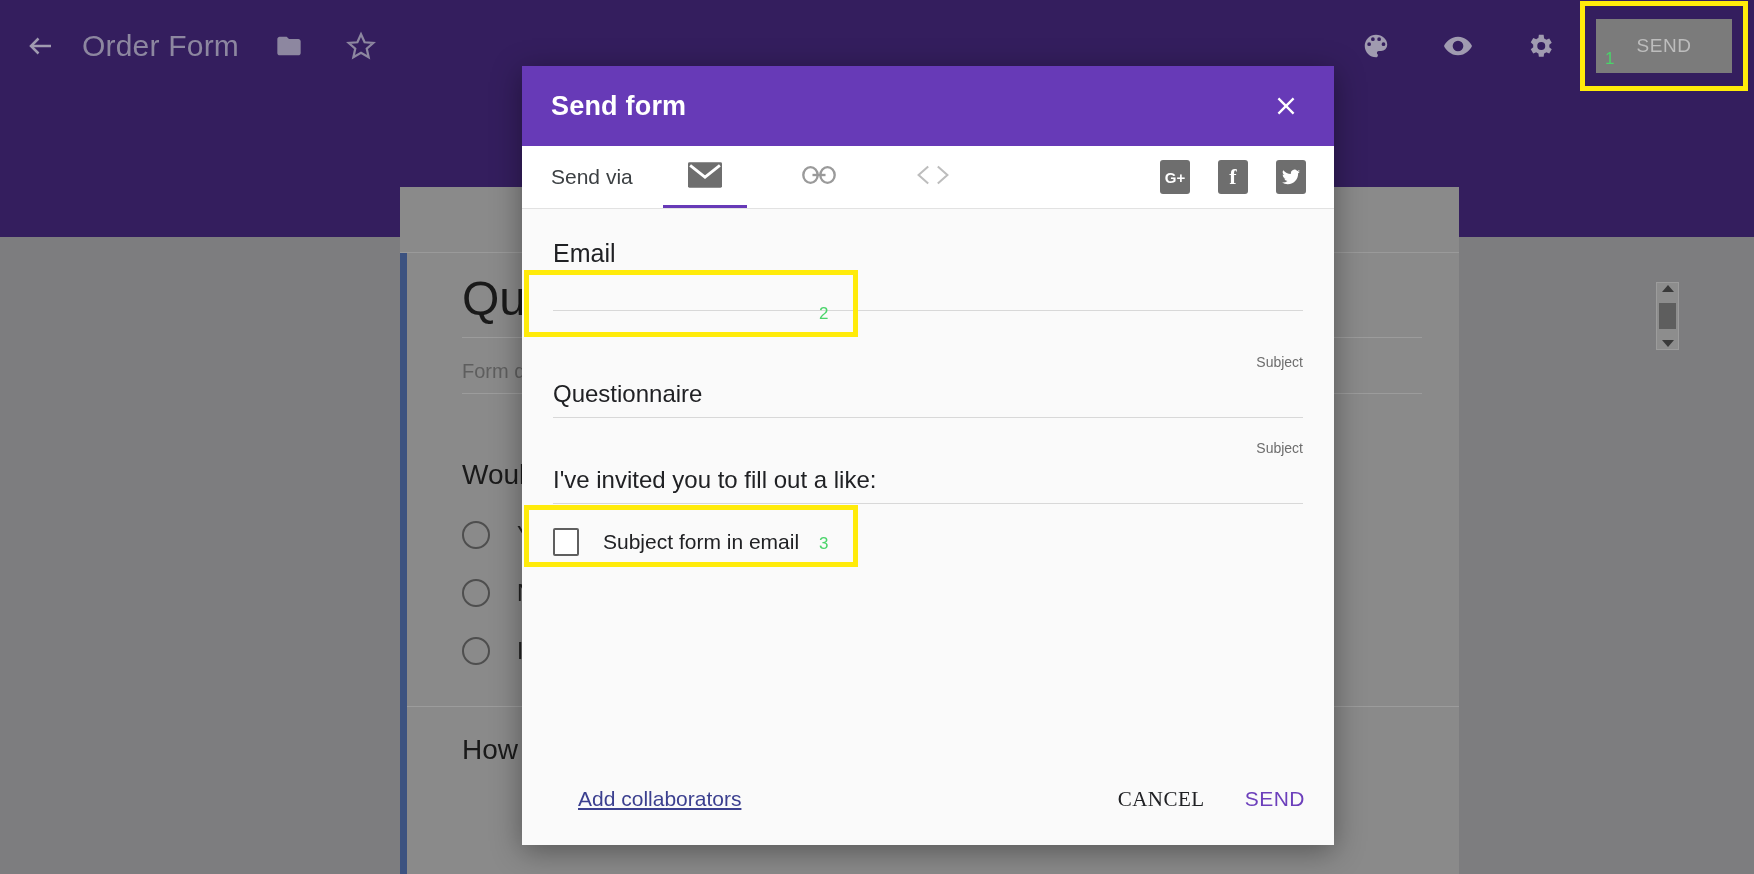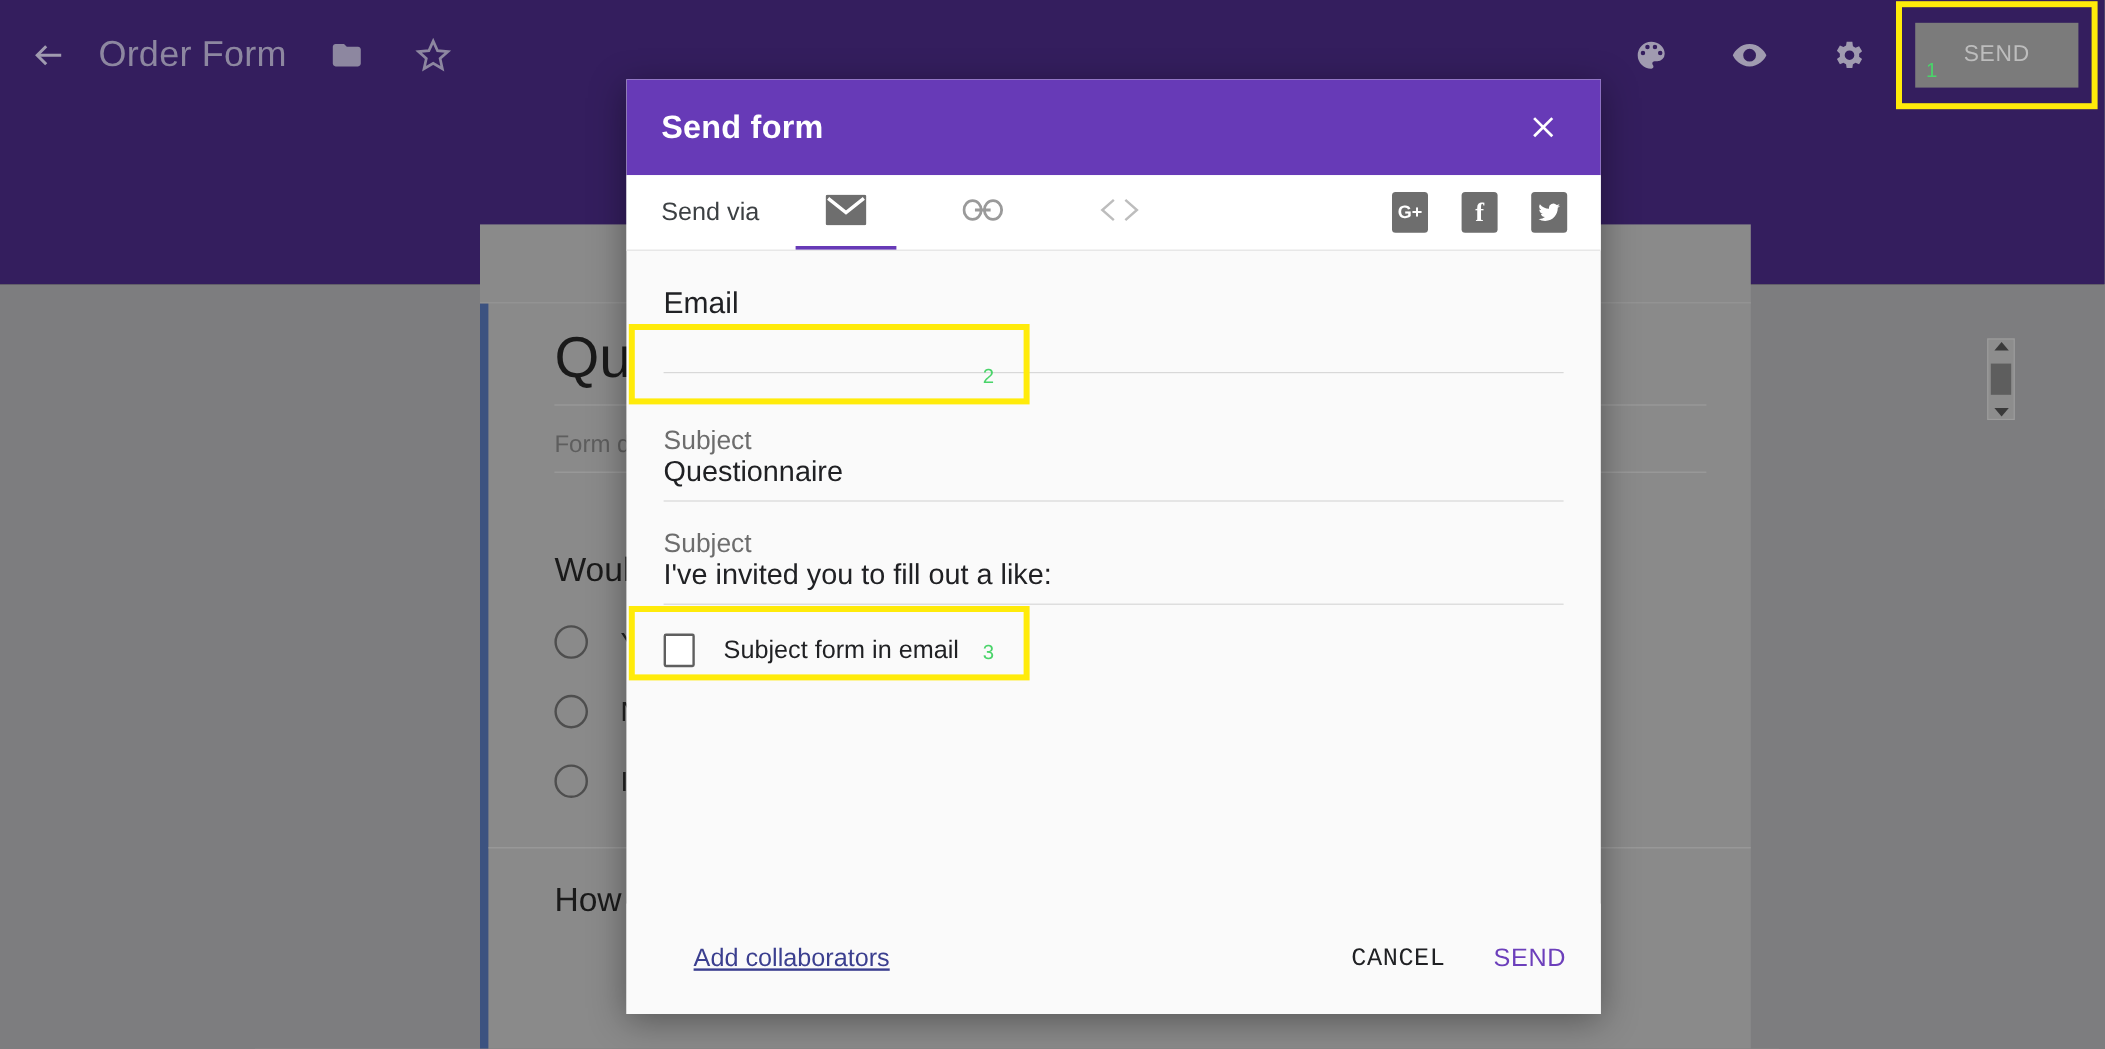--- a/index.html
+++ b/index.html
@@ -8,21 +8,21 @@
     height: 874px;
     overflow: hidden;
     font-family: "Liberation Sans", sans-serif;
     background: #ffffff;
   }
 
   #root {
     position: relative;
     width: 1754px;
     height: 874px;
-    background: #404040;
+    background: #0ea5e9;
   }
 
   
   .app-header {
     position: absolute;
     left: 0; top: 0;
     width: 1754px;
     height: 237px;
     background: #341e5e;
   }
@@ -325,23 +325,24 @@
     position: relative;
   }
   .section-title {
     font-size: 25px;
     color: #202124;
     padding-top: 30px;
     padding-bottom: 12px;
   }
   .field { position: relative; padding-top: 22px; }
   .field-label {
-    font-size: 22px;
+    font-size: 14px;
     color: #6d6d6d;
     height: 26px;
+    text-align: right;
   }
   .field-value {
     font-size: 24px;
     color: #202124;
     padding-bottom: 9px;
   }
   .field-value.placeholder { color: #757575; }
   .field-underline { height: 1px; background: #d8d8d8; }
 
   .include-row {
@@ -376,21 +377,21 @@
     margin-left: 27px;
   }
   .foot-actions { margin-left: auto; display: flex; align-items: center; }
   .btn-cancel {
     font-size: 21px;
     color: #202124;
     letter-spacing: .5px;
     cursor: pointer;
     margin-right: 40px;
     background: none; border: none;
-    font-family: Liberation Mono, monospace;
+    font-family: Liberation Serif, serif;
   }
   .btn-send {
     font-size: 21px;
     color: #6c3fbb;
     letter-spacing: .5px;
     cursor: pointer;
     background: none; border: none;
     font-family: "Liberation Sans", sans-serif;
   }
 </style>

